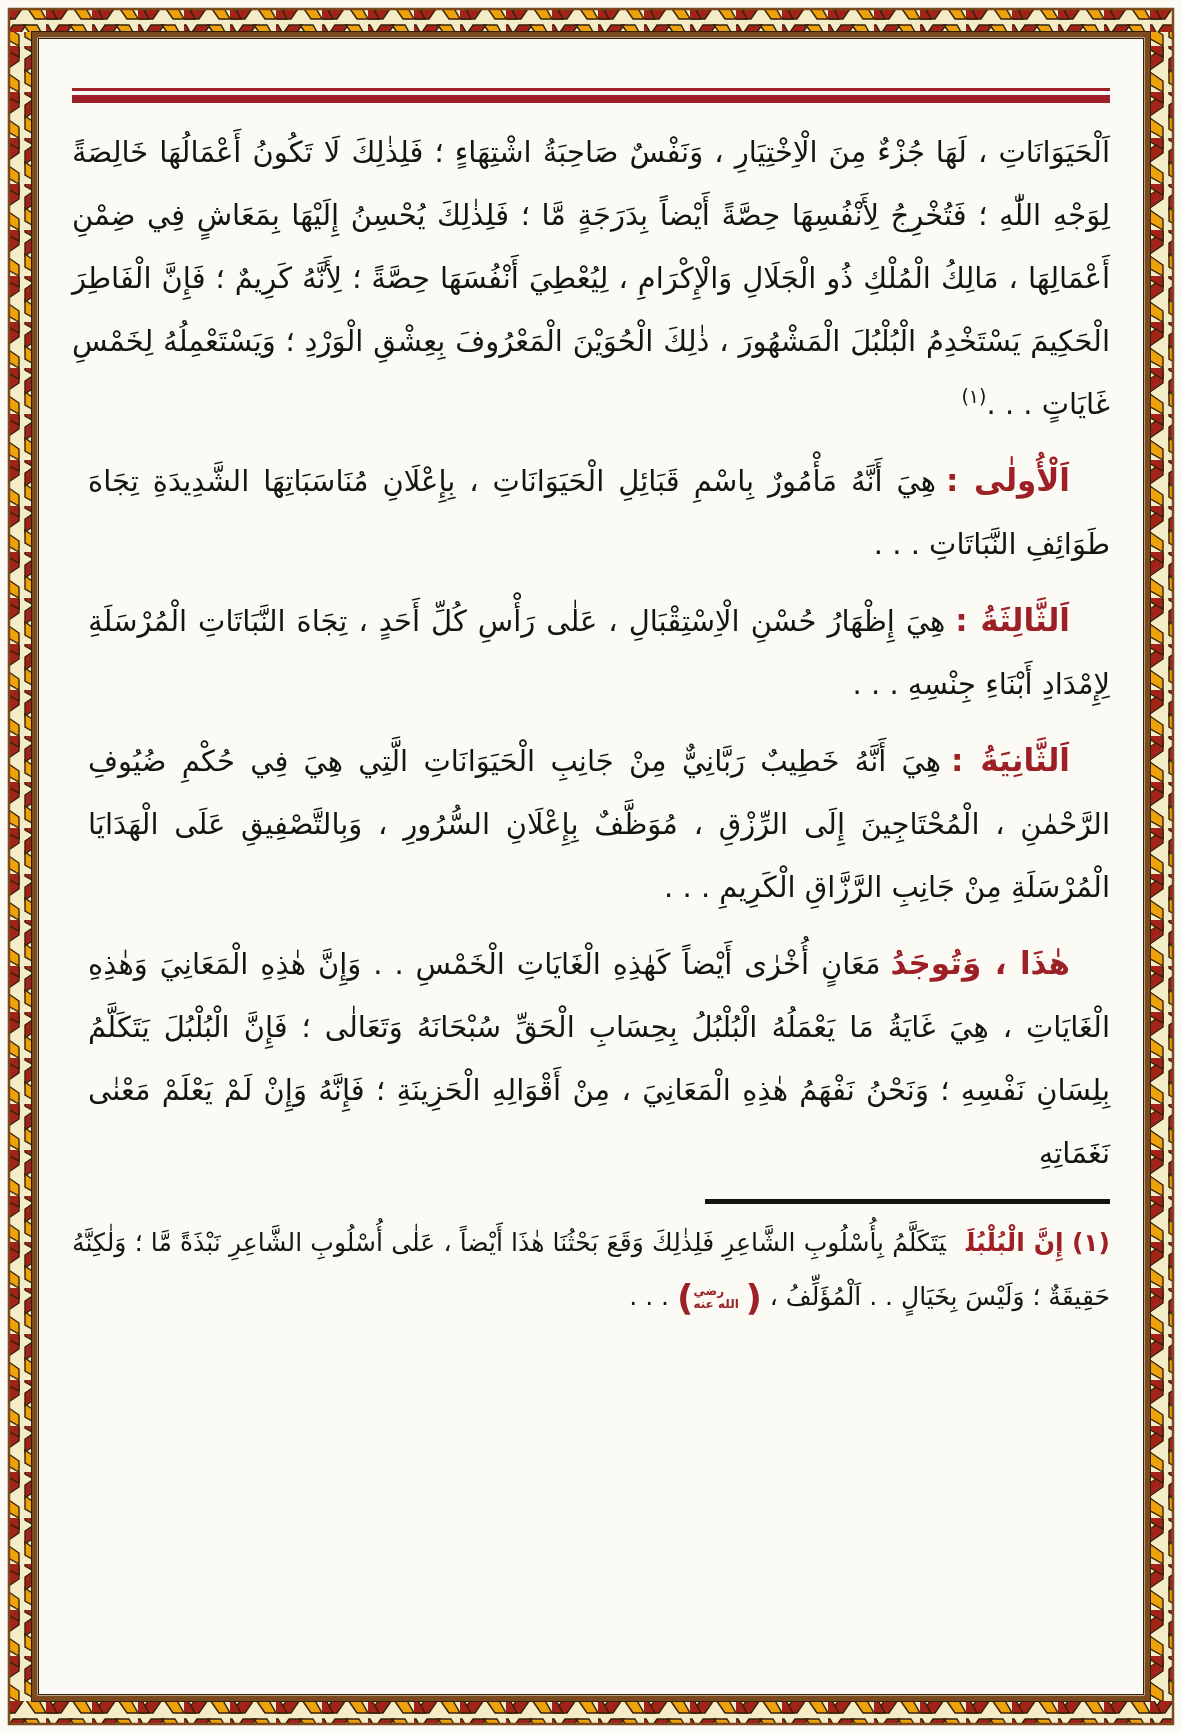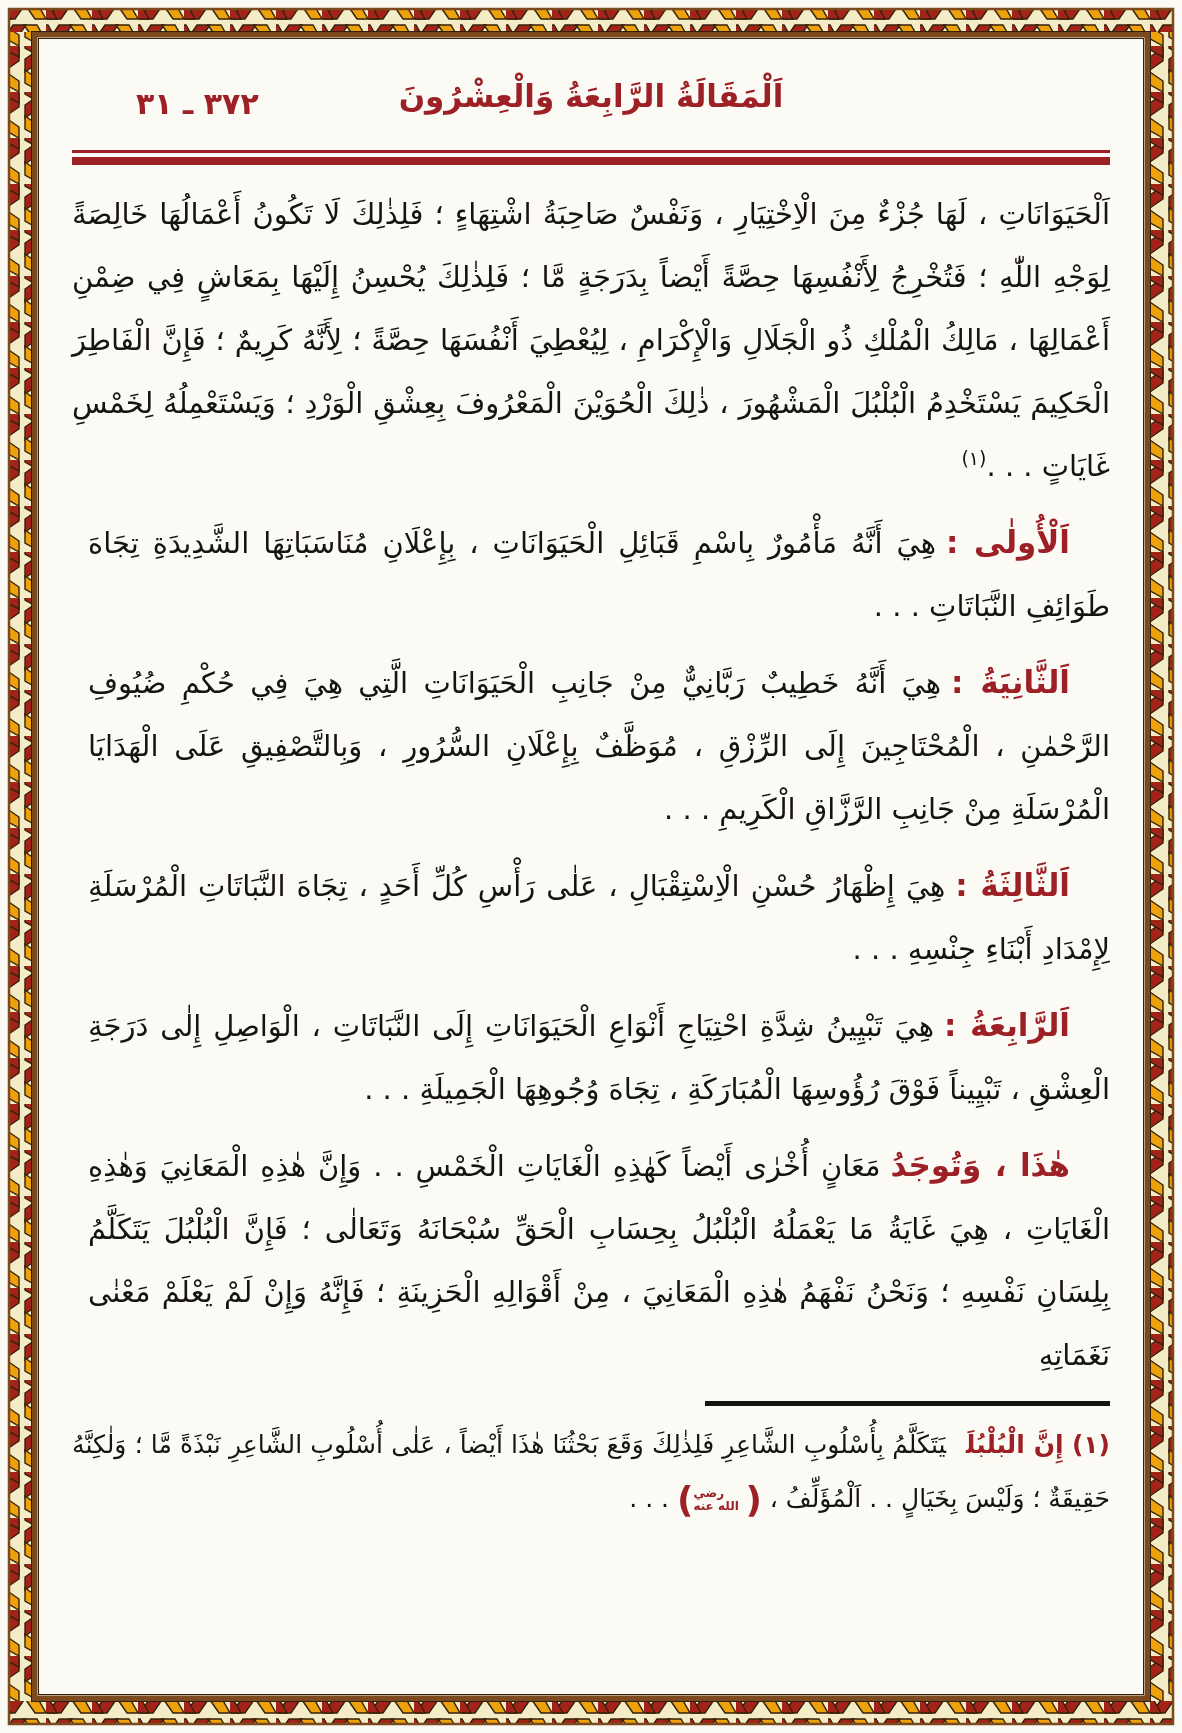--- a/index.html
+++ b/index.html
@@ -88,42 +88,37 @@
 
     <rect x="9" y="9" width="1164" height="1715" class="brown-line" stroke-width="2.5"></rect>
 
     <rect x="34.5" y="34.5" width="1113" height="1664" class="brown-line" stroke-width="6"></rect>
     <rect x="31.5" y="31.5" width="1119" height="1670" class="dark-line" stroke-width="1"></rect>
     <rect x="38.5" y="38.5" width="1105" height="1656" class="dark-line" stroke-width="1"></rect>
   </svg>
 
   <div class="content">
 
-    <div class="header">
-      <div class="page-number">٣٧٢ ـ ٣١</div>
-      <div class="page-title">اَلْمَقَالَةُ الرَّابِعَةُ وَالْعِشْرُونَ</div>
-    </div>
 
     <div class="rule">
       <div class="rule-thin"></div>
       <div class="rule-gap"></div>
       <div class="rule-thick"></div>
     </div>
 
     <div class="body-text">
 
       <p><span>اَلْحَيَوَانَاتِ ، لَهَا جُزْءٌ مِنَ الْاِخْتِيَارِ ، وَنَفْسٌ صَاحِبَةُ اشْتِهَاءٍ ؛ فَلِذٰلِكَ لَا تَكُونُ أَعْمَالُهَا خَالِصَةً لِوَجْهِ اللّٰهِ ؛ فَتُخْرِجُ لِأَنْفُسِهَا حِصَّةً أَيْضاً بِدَرَجَةٍ مَّا ؛ فَلِذٰلِكَ يُحْسِنُ إِلَيْهَا بِمَعَاشٍ فِي ضِمْنِ أَعْمَالِهَا ، مَالِكُ الْمُلْكِ ذُو الْجَلَالِ وَالْإِكْرَامِ ، لِيُعْطِيَ أَنْفُسَهَا حِصَّةً ؛ لِأَنَّهُ كَرِيمٌ ؛ فَإِنَّ الْفَاطِرَ الْحَكِيمَ يَسْتَخْدِمُ الْبُلْبُلَ الْمَشْهُورَ ، ذٰلِكَ الْحُوَيْنَ الْمَعْرُوفَ بِعِشْقِ الْوَرْدِ ؛ وَيَسْتَعْمِلُهُ لِخَمْسِ غَايَاتٍ . . .</span><span class="fnref">(١)</span></p>
 
       <p class="indent"><span class="lead">اَلْأُولٰى :</span><span>هِيَ أَنَّهُ مَأْمُورٌ بِاسْمِ قَبَائِلِ الْحَيَوَانَاتِ ، بِإِعْلَانِ مُنَاسَبَاتِهَا الشَّدِيدَةِ تِجَاهَ طَوَائِفِ النَّبَاتَاتِ . . .</span></p>
 
+      <p class="indent"><span class="lead">اَلثَّالِثَةُ :</span><span>هِيَ إِظْهَارُ حُسْنِ الْاِسْتِقْبَالِ ، عَلٰى رَأْسِ كُلِّ أَحَدٍ ، تِجَاهَ النَّبَاتَاتِ الْمُرْسَلَةِ لِإِمْدَادِ أَبْنَاءِ جِنْسِهِ . . .</span></p>
+
       <p class="indent"><span class="lead">اَلثَّانِيَةُ :</span><span>هِيَ أَنَّهُ خَطِيبٌ رَبَّانِيٌّ مِنْ جَانِبِ الْحَيَوَانَاتِ الَّتِي هِيَ فِي حُكْمِ ضُيُوفِ الرَّحْمٰنِ ، الْمُحْتَاجِينَ إِلَى الرِّزْقِ ، مُوَظَّفٌ بِإِعْلَانِ السُّرُورِ ، وَبِالتَّصْفِيقِ عَلَى الْهَدَايَا الْمُرْسَلَةِ مِنْ جَانِبِ الرَّزَّاقِ الْكَرِيمِ . . .</span></p>
 
-      <p class="indent"><span class="lead">اَلثَّالِثَةُ :</span><span>هِيَ إِظْهَارُ حُسْنِ الْاِسْتِقْبَالِ ، عَلٰى رَأْسِ كُلِّ أَحَدٍ ، تِجَاهَ النَّبَاتَاتِ الْمُرْسَلَةِ لِإِمْدَادِ أَبْنَاءِ جِنْسِهِ . . .</span></p>
-
-      <p class="indent"><span class="lead">اَلرَّابِعَةُ :</span><span>هِيَ تَبْيِينُ شِدَّةِ احْتِيَاجِ أَنْوَاعِ الْحَيَوَانَاتِ إِلَى النَّبَاتَاتِ ، الْوَاصِلِ إِلٰى دَرَجَةِ الْعِشْقِ ، تَبْيِيناً فَوْقَ رُؤُوسِهَا الْمُبَارَكَةِ ، تِجَاهَ وُجُوهِهَا الْجَمِيلَةِ . . .</span></p>
 
 
       <p class="indent"><span class="lead">هٰذَا ، وَتُوجَدُ</span><span>مَعَانٍ أُخْرٰى أَيْضاً كَهٰذِهِ الْغَايَاتِ الْخَمْسِ . . وَإِنَّ هٰذِهِ الْمَعَانِيَ وَهٰذِهِ الْغَايَاتِ ، هِيَ غَايَةُ مَا يَعْمَلُهُ الْبُلْبُلُ بِحِسَابِ الْحَقِّ سُبْحَانَهُ وَتَعَالٰى ؛ فَإِنَّ الْبُلْبُلَ يَتَكَلَّمُ بِلِسَانِ نَفْسِهِ ؛ وَنَحْنُ نَفْهَمُ هٰذِهِ الْمَعَانِيَ ، مِنْ أَقْوَالِهِ الْحَزِينَةِ ؛ فَإِنَّهُ وَإِنْ لَمْ يَعْلَمْ مَعْنٰى نَغَمَاتِهِ</span></p>
 
     </div>
 
     <div class="footnote-sep"></div>
 
     <div class="footnote">
       <span class="fn-marker">(١)</span>

